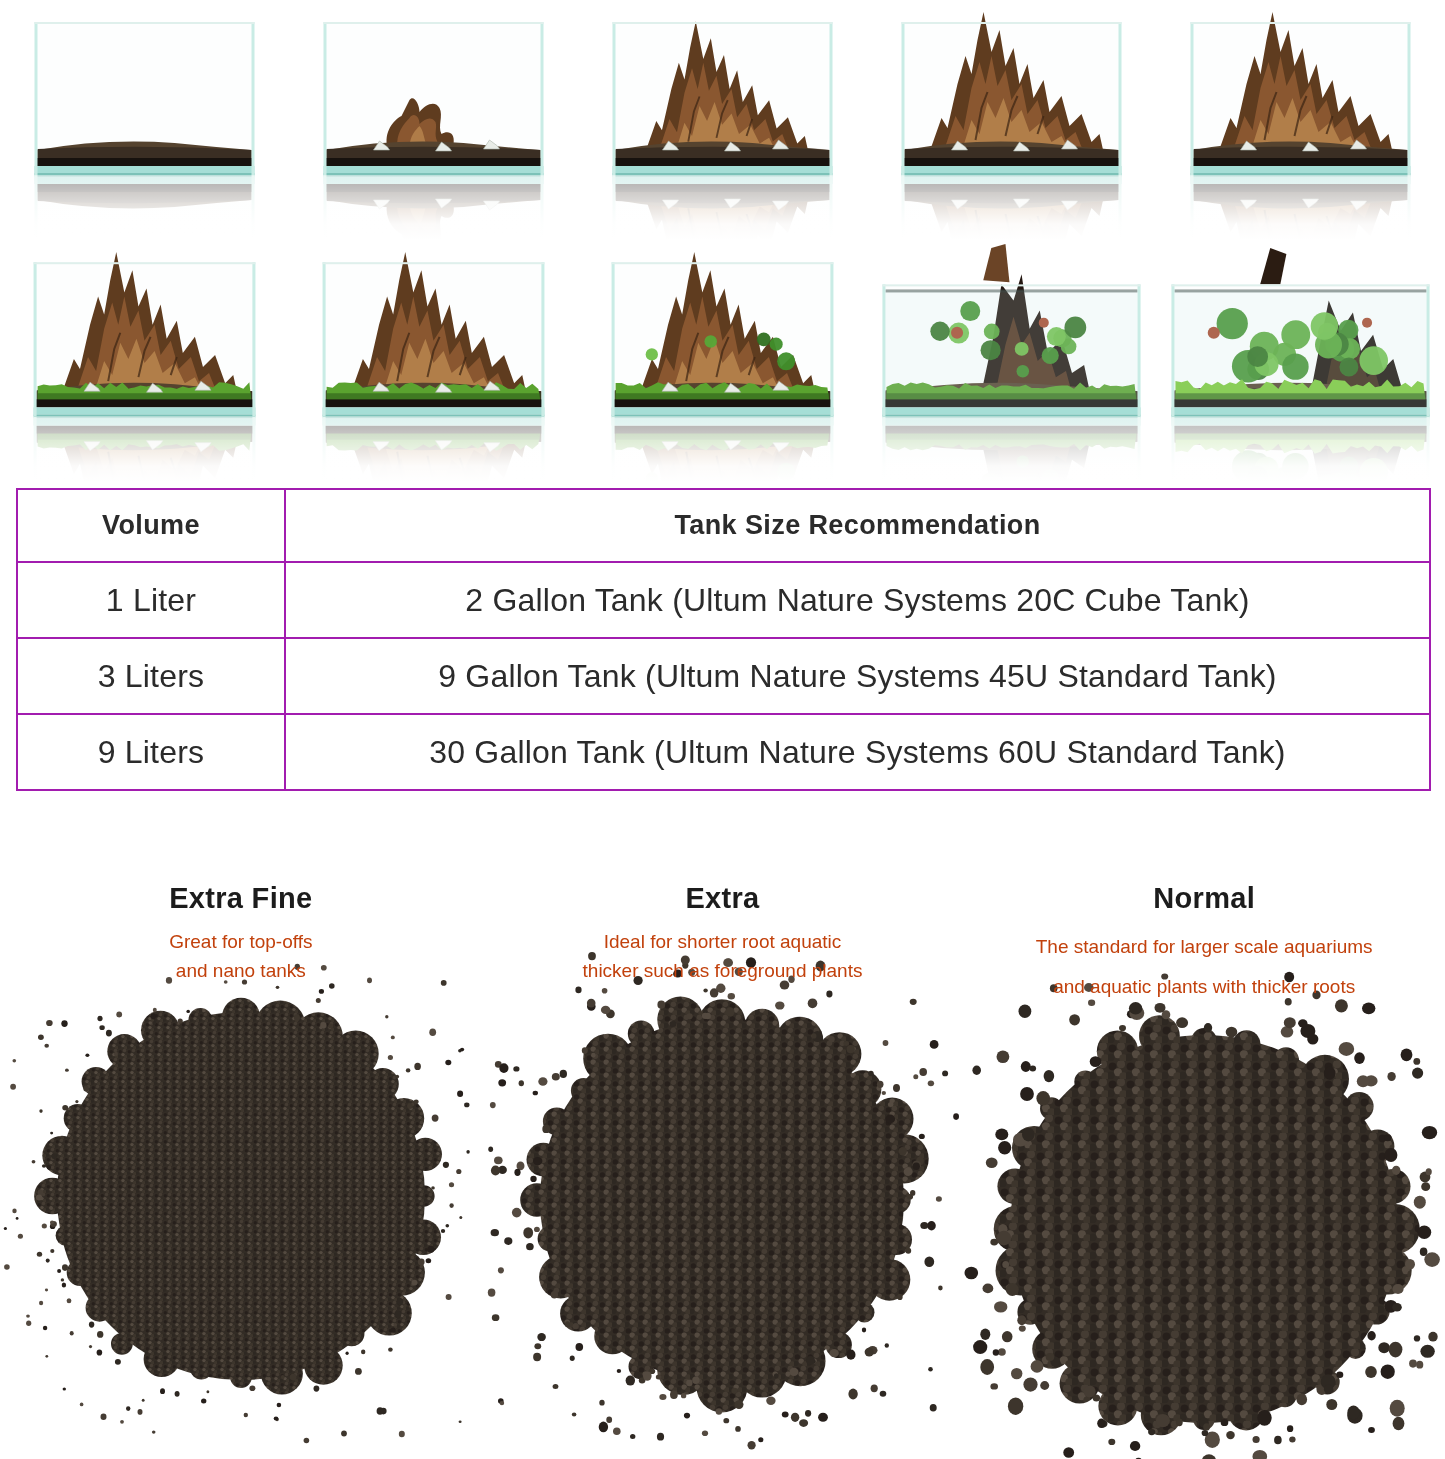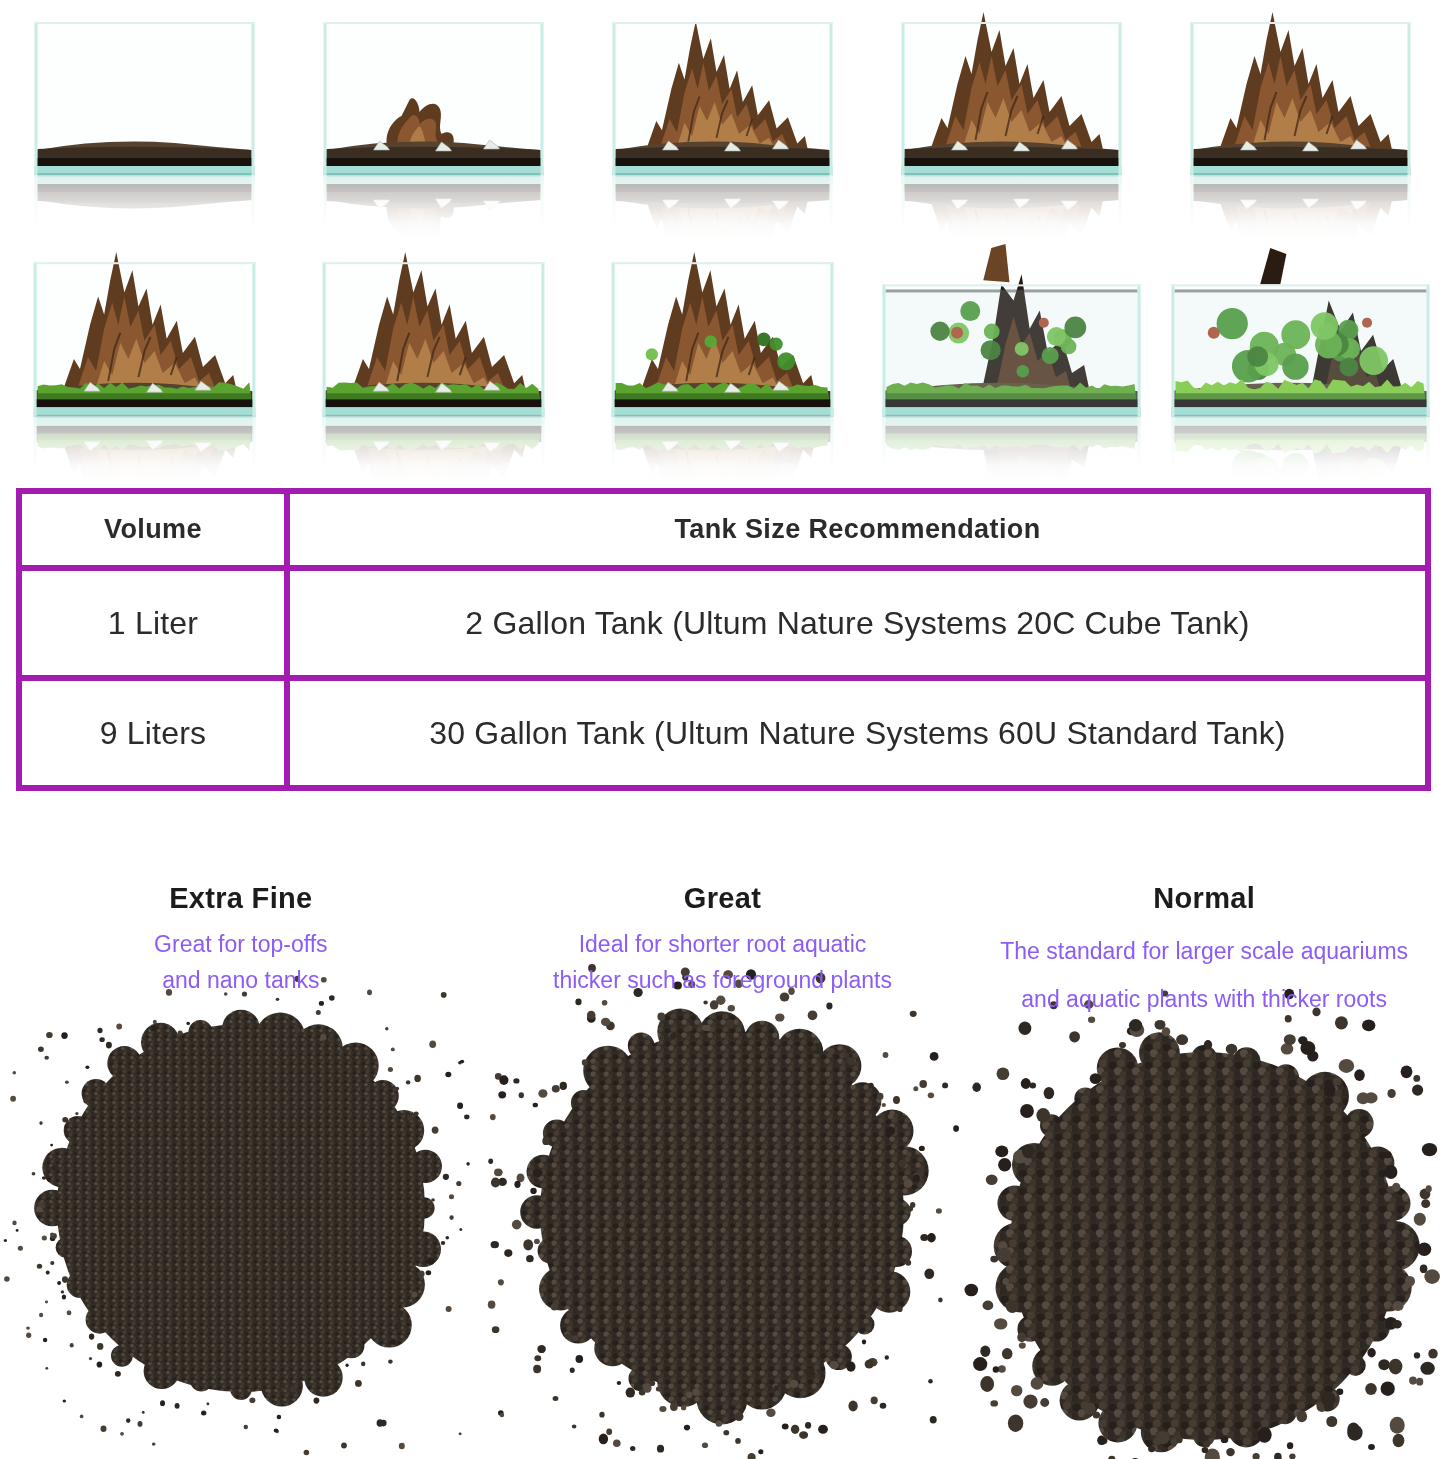--- a/index.html
+++ b/index.html
@@ -8,32 +8,32 @@
 
   
   .collage{position:absolute;top:0;left:0;width:1445px;height:482px;
            display:grid;grid-template-columns:repeat(5,1fr);grid-template-rows:240px 242px;}
   .tank-cell{position:relative;margin:0;padding:0;}
   .tank-cell svg{width:100%;height:100%;display:block;}
 
   
   .rec-section{position:absolute;top:488px;left:16px;width:1415px;height:303px;}
   .rec-section table{width:100%;height:100%;border-collapse:collapse;table-layout:fixed;}
-  .rec-section th,.rec-section td{border:6px solid #a21caf;text-align:center;vertical-align:middle;
+  .rec-section th,.rec-section td{border:2px solid #a21caf;text-align:center;vertical-align:middle;
       color:#2b2b2b;padding:0;}
   .rec-section th{font-size:27px;font-weight:bold;letter-spacing:.4px;height:71px;}
   .rec-section td{font-size:32px;font-weight:400;letter-spacing:.2px;}
   .col-volume{width:268px;}
 
   
   .grades{position:absolute;top:860px;left:0;width:1445px;height:599px;
           display:grid;grid-template-columns:repeat(3,1fr);}
   .grade{position:relative;text-align:center;margin:0;}
   .grade h3{margin:22px 0 12px;font-size:29px;color:#1c1c1c;letter-spacing:.3px;position:relative;z-index:2;}
-  .grade .desc{margin:0;font-size:23px;color:#8b5cf6;line-height:1.55;position:relative;z-index:2;}
+  .grade .desc{margin:0;font-size:19px;color:#c2410c;line-height:1.55;position:relative;z-index:2;}
   .grade .desc.wide-gap{line-height:2.1;}
   .grade svg.pile{width:480px;height:500px;display:block;margin:-36px auto 0;position:relative;z-index:1;}
 </style>
 </head>
 <body>
 
 <div class="page">
 
   <section class="collage">
     <figure class="tank-cell">
@@ -396,20 +396,24 @@
       <thead>
         <tr>
           <th>Volume</th>
           <th>Tank Size Recommendation</th>
         </tr>
       </thead>
       <tbody>
         <tr>
           <td>1 Liter</td>
           <td>2 Gallon Tank (Ultum Nature Systems 20C Cube Tank)</td>
+        </tr>
+        <tr>
+          <td>3 Liters</td>
+          <td>9 Gallon Tank (Ultum Nature Systems 45U Standard Tank)</td>
         </tr>
         <tr>
           <td>9 Liters</td>
           <td>30 Gallon Tank (Ultum Nature Systems 60U Standard Tank)</td>
         </tr>
       </tbody>
     </table>
   </section>
 
   <section class="grades">
@@ -598,21 +602,21 @@
           <ellipse cx="459.1" cy="471.8" rx="1.5" ry="1.3" fill="#3d352c"></ellipse>
           <ellipse cx="442.7" cy="32.9" rx="2.9" ry="2.8" fill="#3d352c"></ellipse>
           <ellipse cx="39.9" cy="87.2" rx="2.9" ry="2.8" fill="#3d352c"></ellipse>
           <ellipse cx="461.1" cy="99.6" rx="2.1" ry="1.8" fill="#261f1b"></ellipse>
           <ellipse cx="322.8" cy="17.7" rx="2.9" ry="2.8" fill="#544a40"></ellipse>
           <ellipse cx="48.4" cy="73.0" rx="3.3" ry="3.1" fill="#453c33"></ellipse>
           <ellipse cx="121.0" cy="471.8" rx="1.9" ry="1.9" fill="#544a40"></ellipse>
         </svg>
     </article>
     <article class="grade">
-      <h3>Great</h3>
+      <h3>Extra</h3>
       <p class="desc"><span>Ideal for shorter root aquatic</span><br><span>thicker such as foreground plants</span></p>
       <svg class="pile" viewBox="0 0 480 500">
           <defs>
             <pattern id="pp1" patternUnits="userSpaceOnUse" width="13" height="13">
               <rect width="13" height="13" fill="#332c25"></rect>
               <circle cx="3.3" cy="3.9" r="2.7" fill="#261f1b"></circle>
               <circle cx="9.4" cy="2.3" r="2.7" fill="#453c33"></circle>
               <circle cx="7.2" cy="8.1" r="2.7" fill="#544a40"></circle>
               <circle cx="1.9" cy="10.4" r="2.7" fill="#2e2822"></circle>
               <circle cx="11.0" cy="11.0" r="2.7" fill="#3d352c"></circle>

